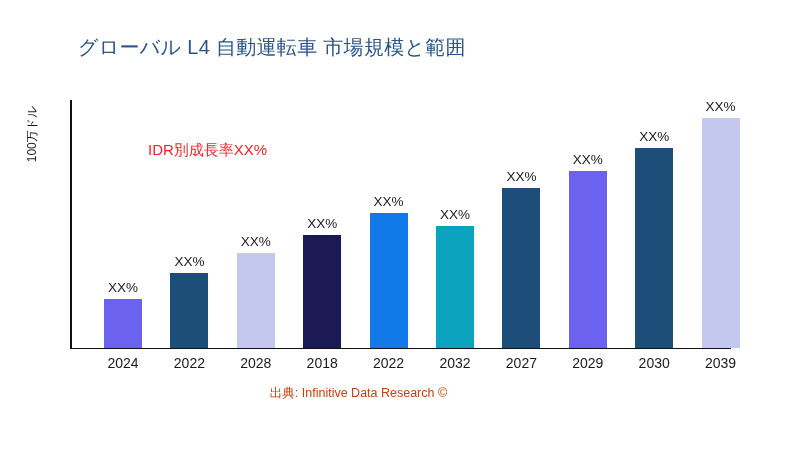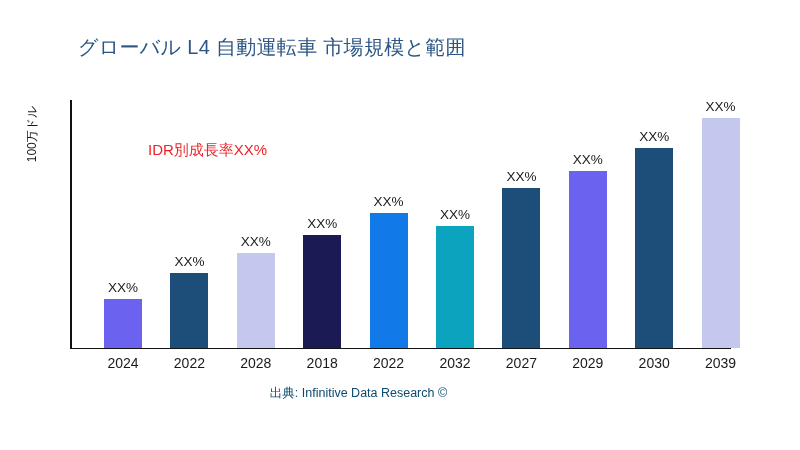--- a/index.html
+++ b/index.html
@@ -119,21 +119,21 @@
   }
 
   
   .source-note {
     position: absolute;
     left: 0;
     top: 385px;
     width: 717px;
     text-align: center;
     font-size: 12.5px;
-    color: #0c4a6e;
+    color: #c2410c;
     white-space: nowrap;
   }
 </style>
 </head>
 <body>
 
 <div id="chart-root">
 
   <div class="chart-title">グローバル L4 自動運転車 市場規模と範囲</div>
 

